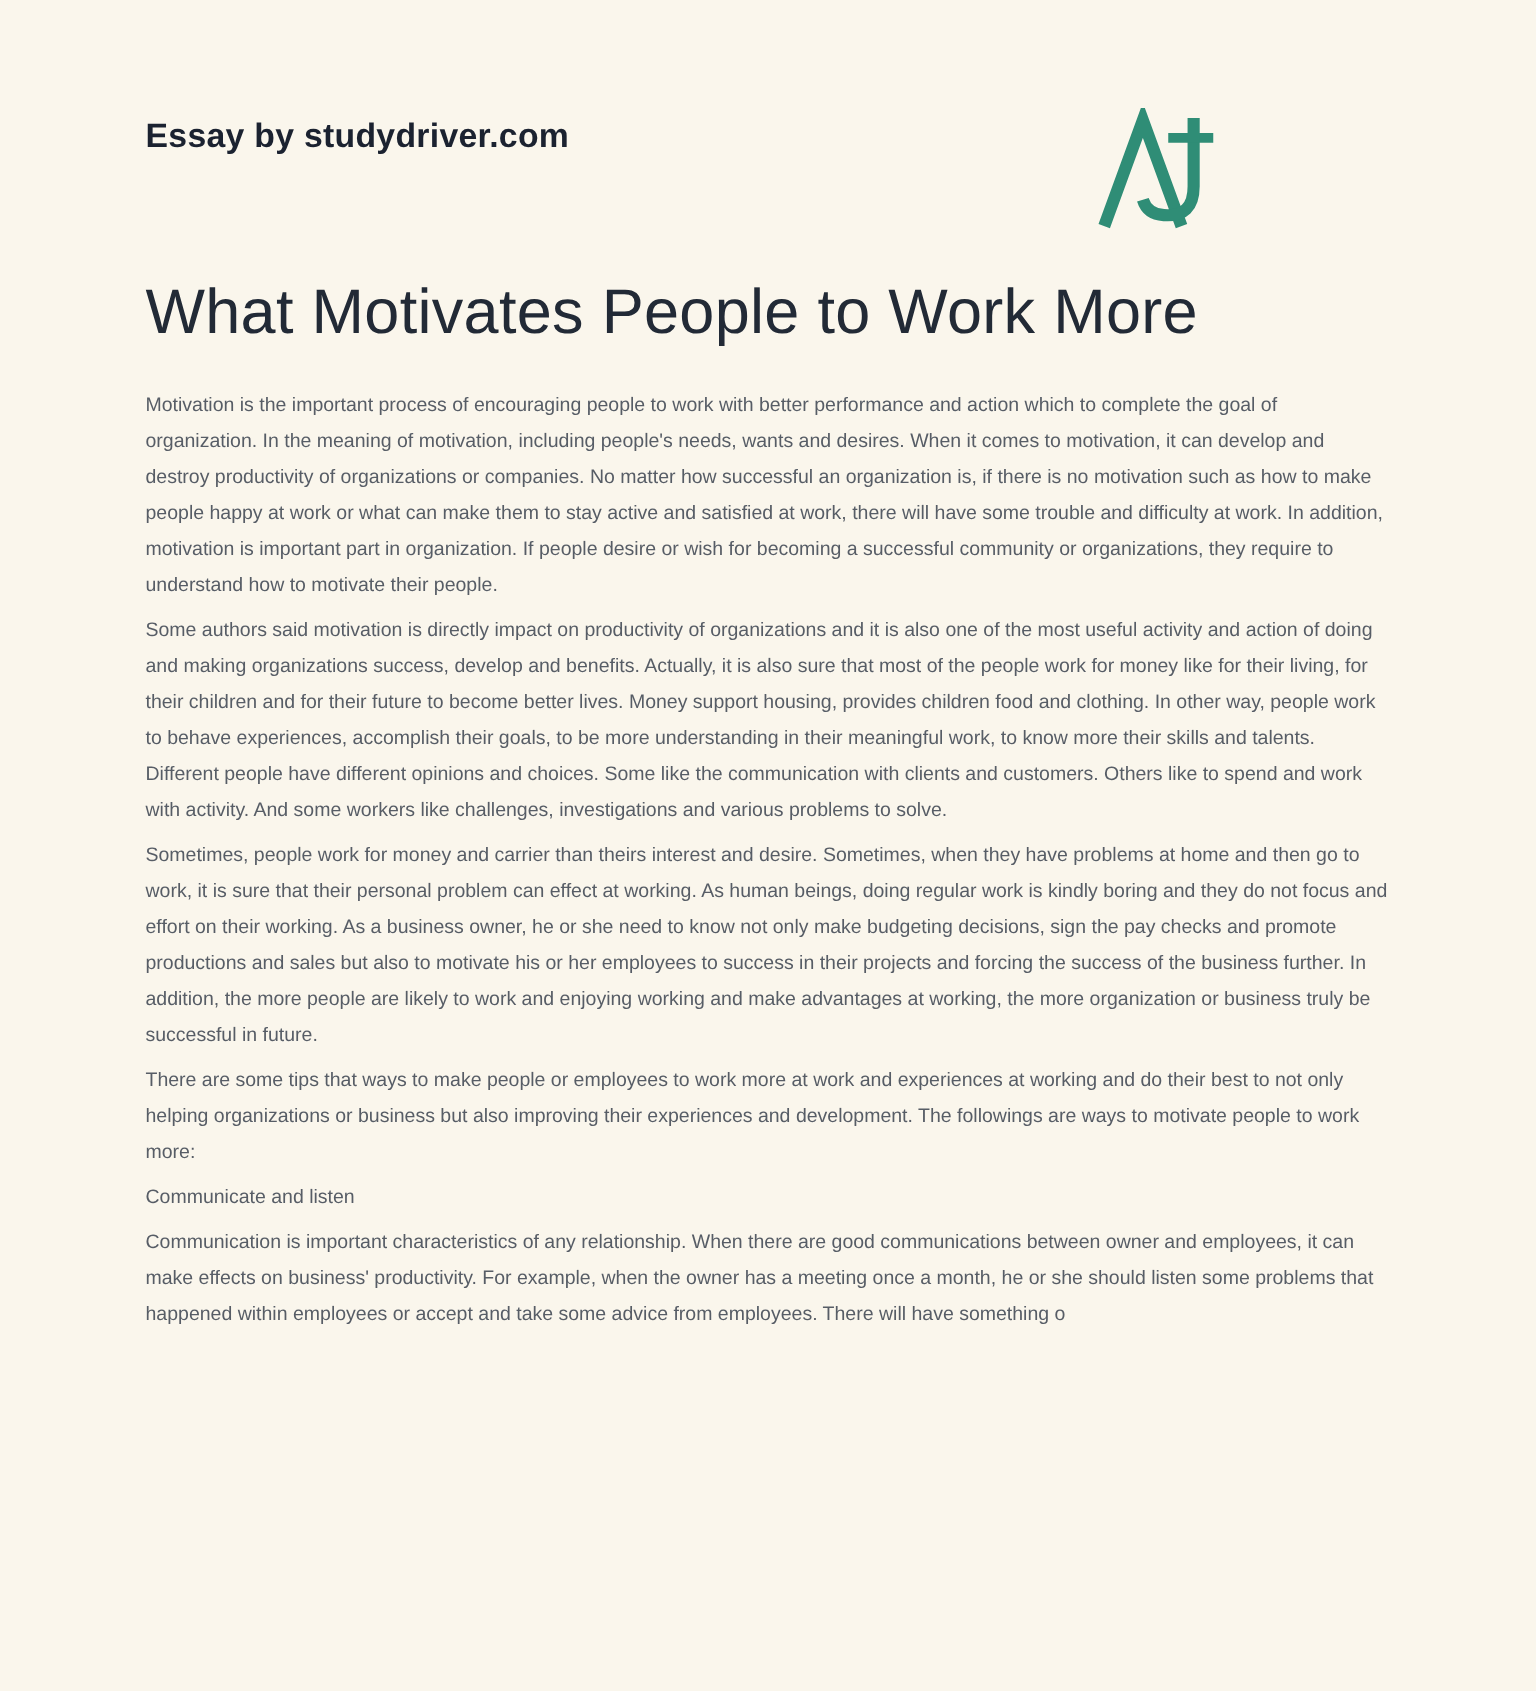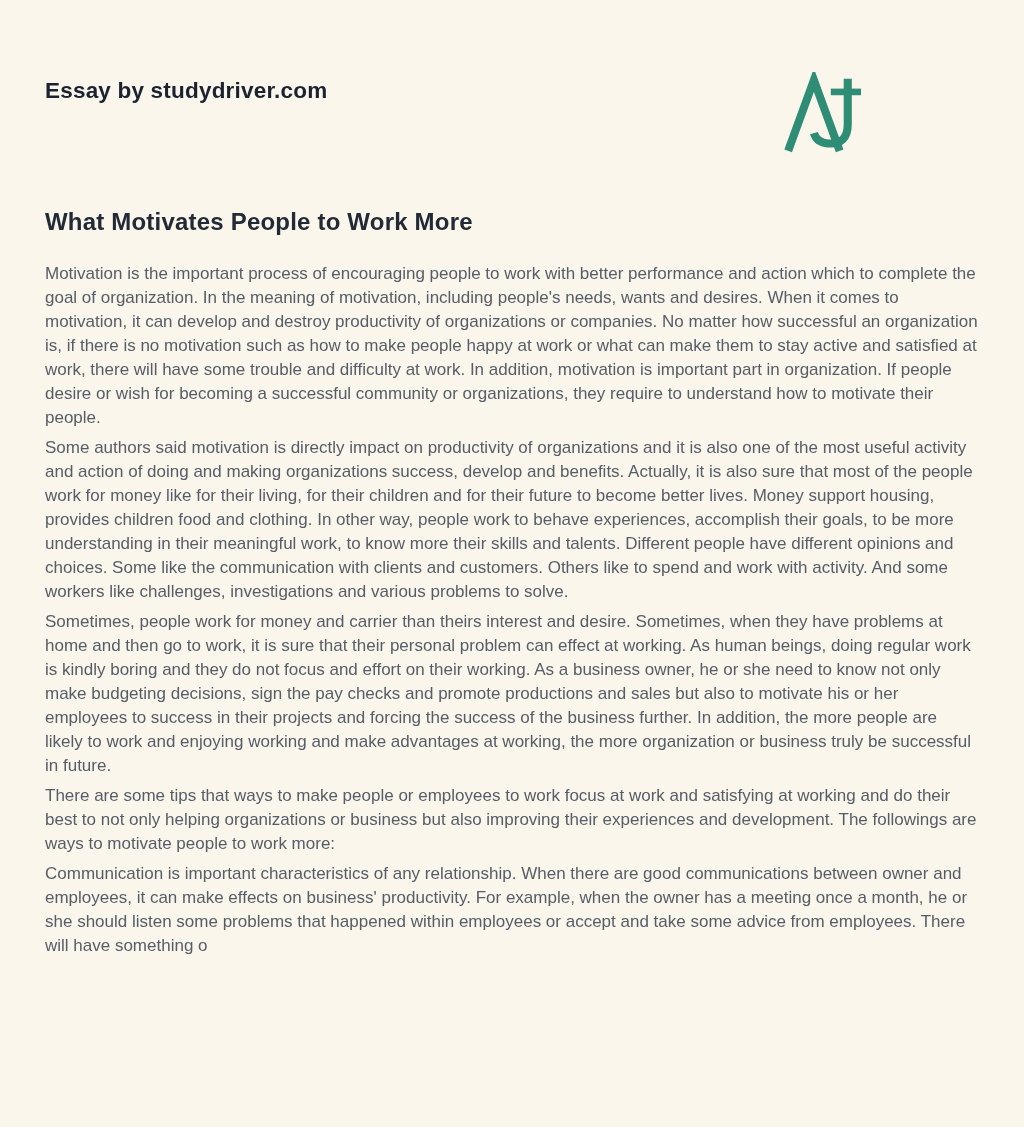--- a/index.html
+++ b/index.html
@@ -9,21 +9,21 @@
     height: 1127px;
     overflow: hidden;
     background: var(--background, #faf6ec);
     font-family: "Liberation Sans", sans-serif;
     -webkit-font-smoothing: antialiased;
   }
   .page {
     position: relative;
     width: 100%;
     height: 100%;
-    padding: 0 45px;
+    padding: 0 97px;
   }
   .page-header {
     padding-top: 78px;
     position: relative;
   }
   .essay-by {
     font-size: 22.5px;
     font-weight: 700;
     color: var(--dark-text, #1b2230);
     letter-spacing: 0.2px;
@@ -40,29 +40,29 @@
   .logo {
     position: absolute;
     top: 72px;
     right: 118px;
     width: 78px;
     height: 84px;
     color: var(--accent, #2f8d76);
   }
   .logo svg { display: block; width: 100%; height: 100%; }
   .title {
-    margin: 104px 0 0 0;
-    font-size: 24px;
-    font-weight: 700;
+    margin: 80px 0 0 0;
+    font-size: 42px;
+    font-weight: 400;
     color: var(--heading, #222a36);
     letter-spacing: 0.2px;
   }
   .para {
     margin: 21px 0 0 0;
-    font-size: 17px;
+    font-size: 13px;
     line-height: 24px;
     color: var(--body-text, #575d66);
   }
   .title + .para { margin-top: 26px; }
   .para + .para { margin-top: 6px; }
 </style>
 </head>
 <body>
 
 <div class="page">
@@ -80,19 +80,20 @@
 
   <main class="article">
     <h1 class="title">What Motivates People to Work More</h1>
 
     <p class="para">Motivation is the important process of encouraging people to work with better performance and action which to complete the goal of organization. In the meaning of motivation, including people's needs, wants and desires. When it comes to motivation, it can develop and destroy productivity of organizations or companies. No matter how successful an organization is, if there is no motivation such as how to make people happy at work or what can make them to stay active and satisfied at work, there will have some trouble and difficulty at work. In addition, motivation is important part in organization. If people desire or wish for becoming a successful community or organizations, they require to understand how to motivate their people.</p>
 
     <p class="para">Some authors said motivation is directly impact on productivity of organizations and it is also one of the most useful activity and action of doing and making organizations success, develop and benefits. Actually, it is also sure that most of the people work for money like for their living, for their children and for their future to become better lives. Money support housing, provides children food and clothing. In other way, people work to behave experiences, accomplish their goals, to be more understanding in their meaningful work, to know more their skills and talents. Different people have different opinions and choices. Some like the communication with clients and customers. Others like to spend and work with activity. And some workers like challenges, investigations and various problems to solve.</p>
 
     <p class="para">Sometimes, people work for money and carrier than theirs interest and desire. Sometimes, when they have problems at home and then go to work, it is sure that their personal problem can effect at working. As human beings, doing regular work is kindly boring and they do not focus and effort on their working. As a business owner, he or she need to know not only make budgeting decisions, sign the pay checks and promote productions and sales but also to motivate his or her employees to success in their projects and forcing the success of the business further. In addition, the more people are likely to work and enjoying working and make advantages at working, the more organization or business truly be successful in future.</p>
 
-    <p class="para">There are some tips that ways to make people or employees to work focus at work and satisfying at working and do their best to not only helping organizations or business but also improving their experiences and development. The followings are ways to motivate people to work more:</p>
+    <p class="para">There are some tips that ways to make people or employees to work more at work and experiences at working and do their best to not only helping organizations or business but also improving their experiences and development. The followings are ways to motivate people to work more:</p>
 
+    <p class="para">Communicate and listen</p>
 
     <p class="para">Communication is important characteristics of any relationship. When there are good communications between owner and employees, it can make effects on business' productivity. For example, when the owner has a meeting once a month, he or she should listen some problems that happened within employees or accept and take some advice from employees. There will have something o</p>
   </main>
 
 </div>
 
 </body></html>

